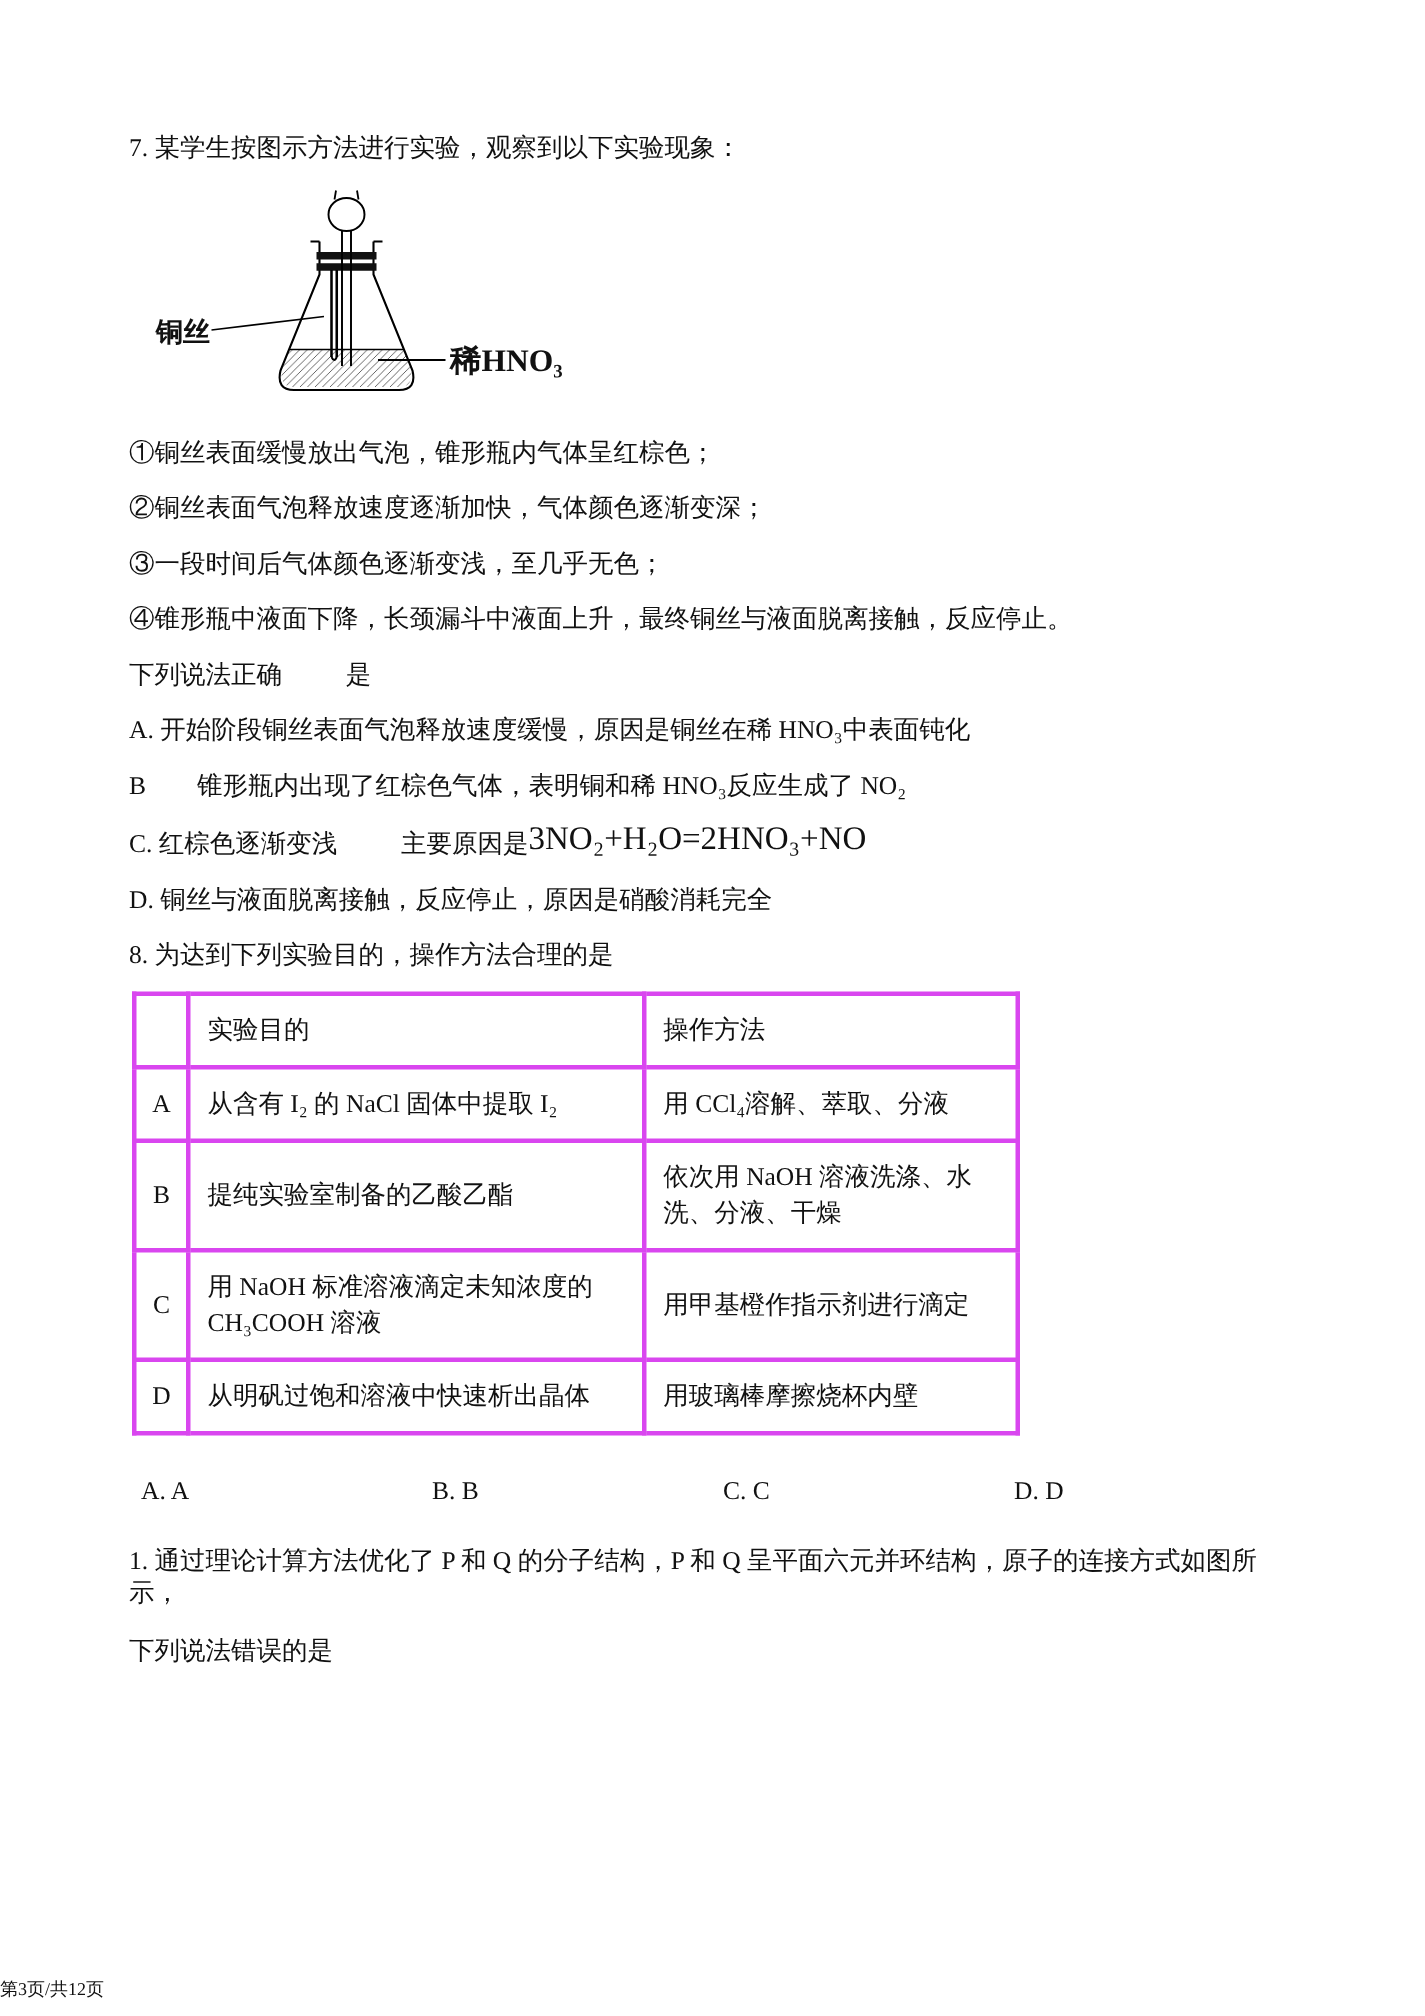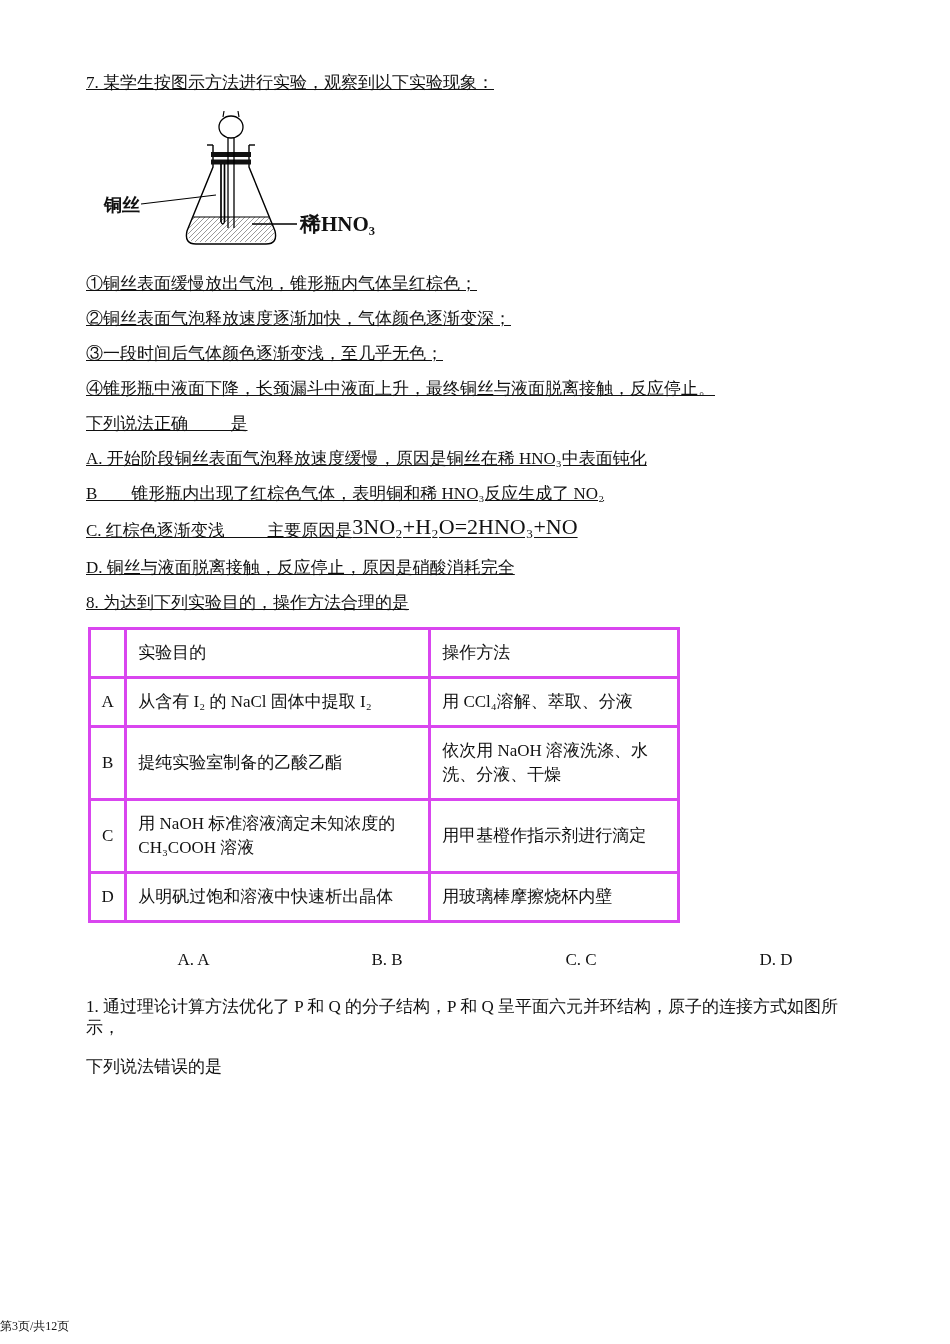--- a/index.html
+++ b/index.html
@@ -12,23 +12,22 @@
     font-family: "Liberation Serif", "DejaVu Serif", serif;
     position: relative;
     overflow: hidden;
   }
   .content {
     padding: 72px 84px 0 86px;
     font-size: 17px;
     line-height: 21px;
   }
   p.line {
-    margin: 0 0 14px 0;
+    margin: 16px 0 14px 0;
     white-space: pre-wrap;
-    text-decoration: underline;
   }
   .diagram-wrap {
     margin: 2px 0 14px 14px;
     width: 290px;
     height: 152px;
     font-weight: bold;
   }
   .formula {
     font-size: 22px;
     position: relative;
@@ -52,23 +51,22 @@
   }
   table.q8 .c-letter {
     width: 33px;
     text-align: center;
     padding: 11px 6px;
   }
   table.q8 .c-purpose { width: 276px; }
   table.q8 .c-method  { width: 226px; }
   .answers {
     display: flex;
-    margin: 6px 0 26px 18px;
+    margin: 6px 0 26px 8px;
     white-space: pre-wrap;
-    justify-content: center;
   }
   .answers span { display: inline-block; width: 194px; }
   .answers span:last-child { width: auto; }
   .q9 p { margin: 0 0 18px 0; white-space: pre-wrap; }
   .footer {
     position: absolute;
     left: 0;
     bottom: 9px;
     width: 100%;
     font-size: 12px;

